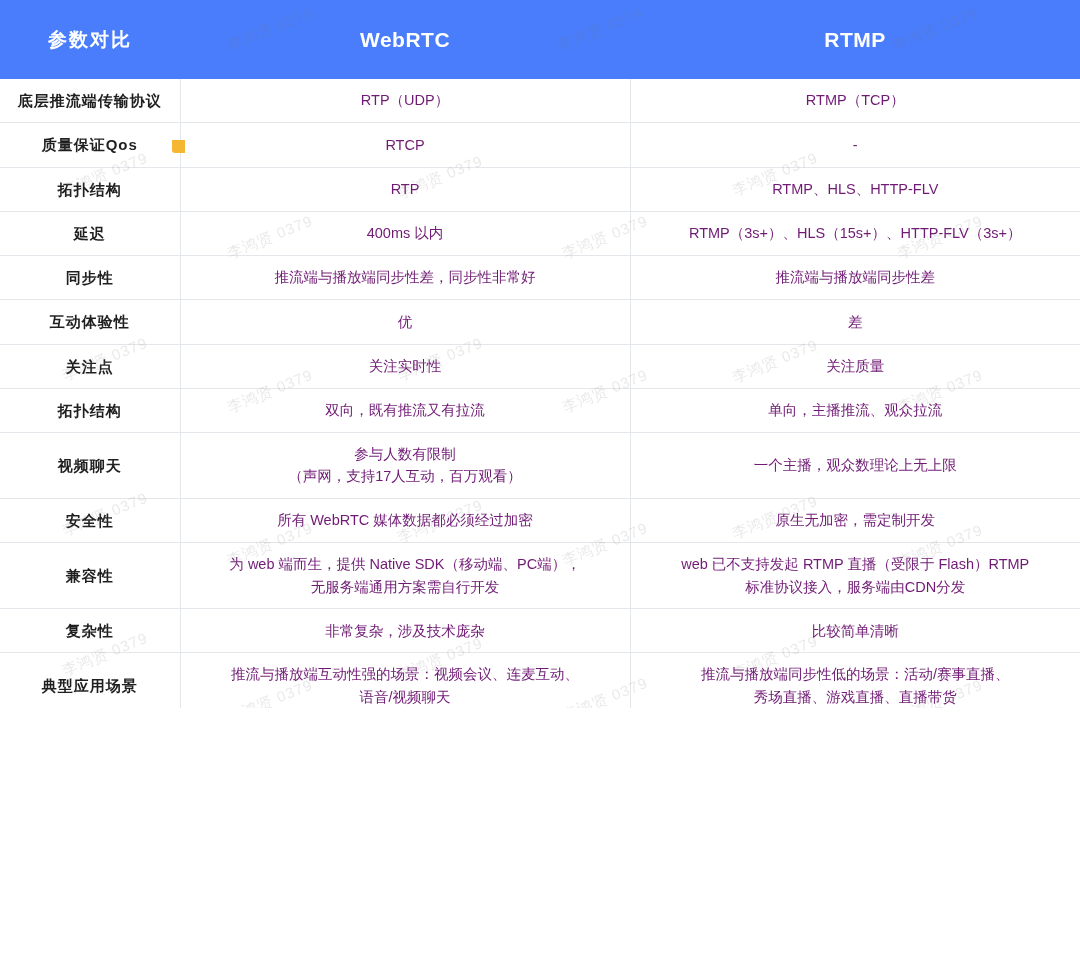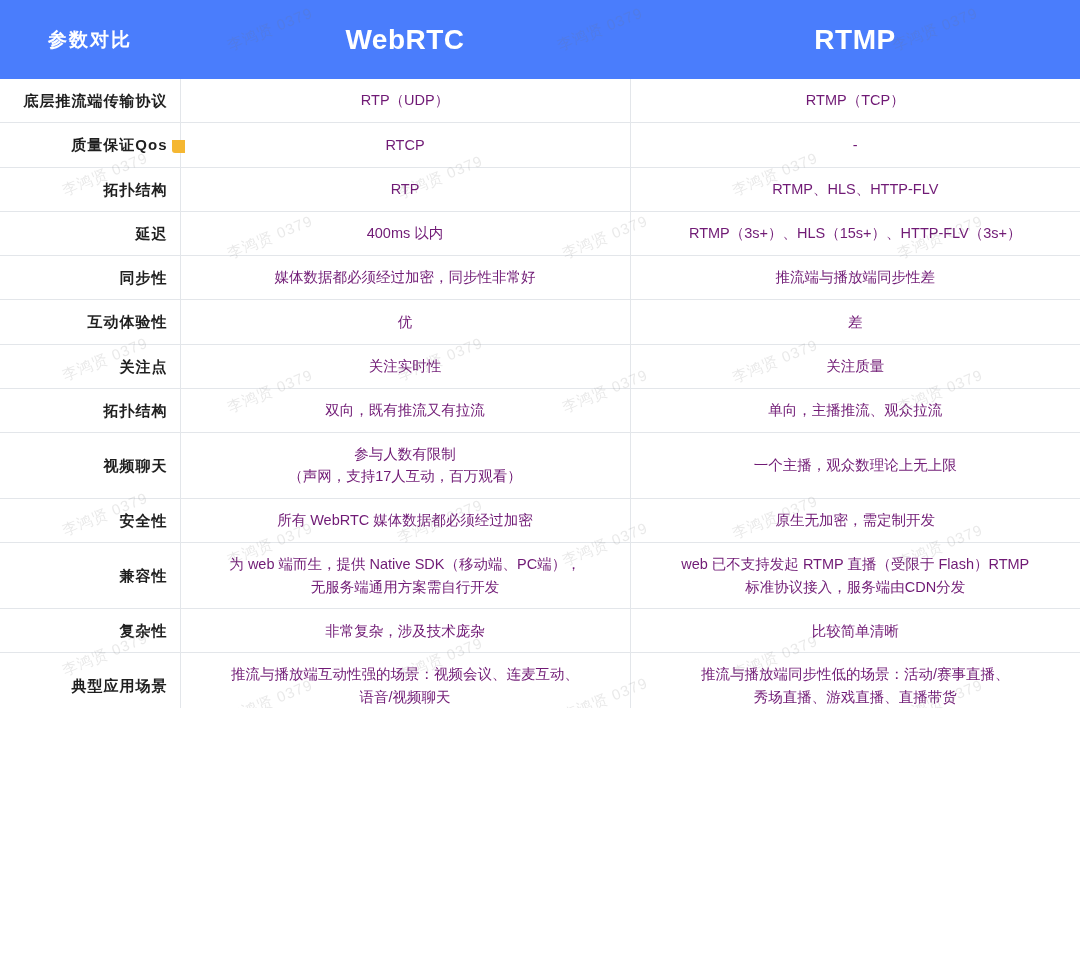--- a/index.html
+++ b/index.html
@@ -28,21 +28,21 @@
     position: relative;
     z-index: 2;
   }
   table.cmp col.c0 { width: 180px; }
   table.cmp col.c1 { width: 450px; }
   table.cmp col.c2 { width: 450px; }
 
   thead th {
     background: #4a7dfc;
     color: #ffffff;
-    font-size: 28px;
+    font-size: 21px;
     font-weight: bold;
     height: 79px;
     padding: 0 8px;
     border: none;
     text-align: center;
     letter-spacing: 0.5px;
   }
   thead th.label-head {
     font-size: 19px;
     letter-spacing: 2px;
@@ -56,21 +56,20 @@
     font-size: 14.5px;
     line-height: 1.55;
     color: #701a75;
   }
   tbody td:last-child { border-right: none; }
   tbody td.rowlabel {
     font-weight: bold;
     font-size: 15px;
     color: #1f1f1f;
     letter-spacing: 1px;
-    text-align: right;
   }
   tbody tr:last-child td { border-bottom: none; text-decoration: underline; }
 
   
   .wm-layer {
     position: absolute;
     inset: 0;
     z-index: 3;
     pointer-events: none;
   }
@@ -128,21 +127,21 @@
         <td>RTP</td>
         <td>RTMP、HLS、HTTP-FLV</td>
       </tr>
       <tr>
         <td class="rowlabel">延迟</td>
         <td>400ms 以内</td>
         <td>RTMP（3s+）、HLS（15s+）、HTTP-FLV（3s+）</td>
       </tr>
       <tr>
         <td class="rowlabel">同步性</td>
-        <td>媒体数据都必须经过加密，同步性非常好</td>
+        <td>推流端与播放端同步性差，同步性非常好</td>
         <td>推流端与播放端同步性差</td>
       </tr>
       <tr>
         <td class="rowlabel">互动体验性</td>
         <td>优</td>
         <td>差</td>
       </tr>
       <tr>
         <td class="rowlabel">关注点</td>
         <td>关注实时性</td>

